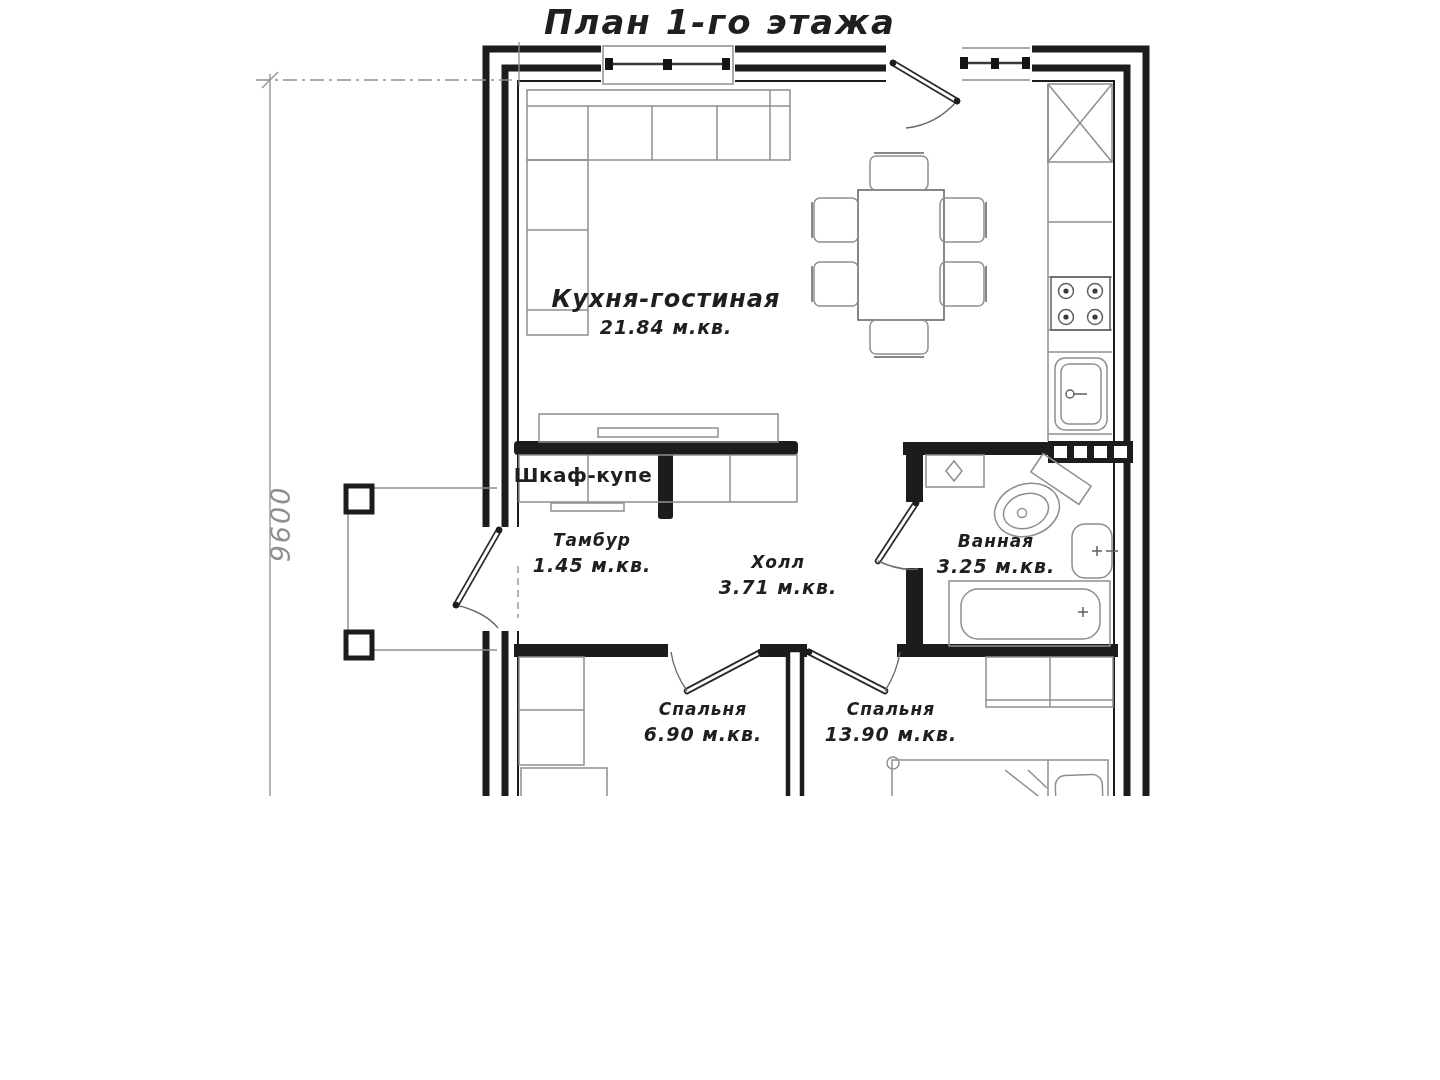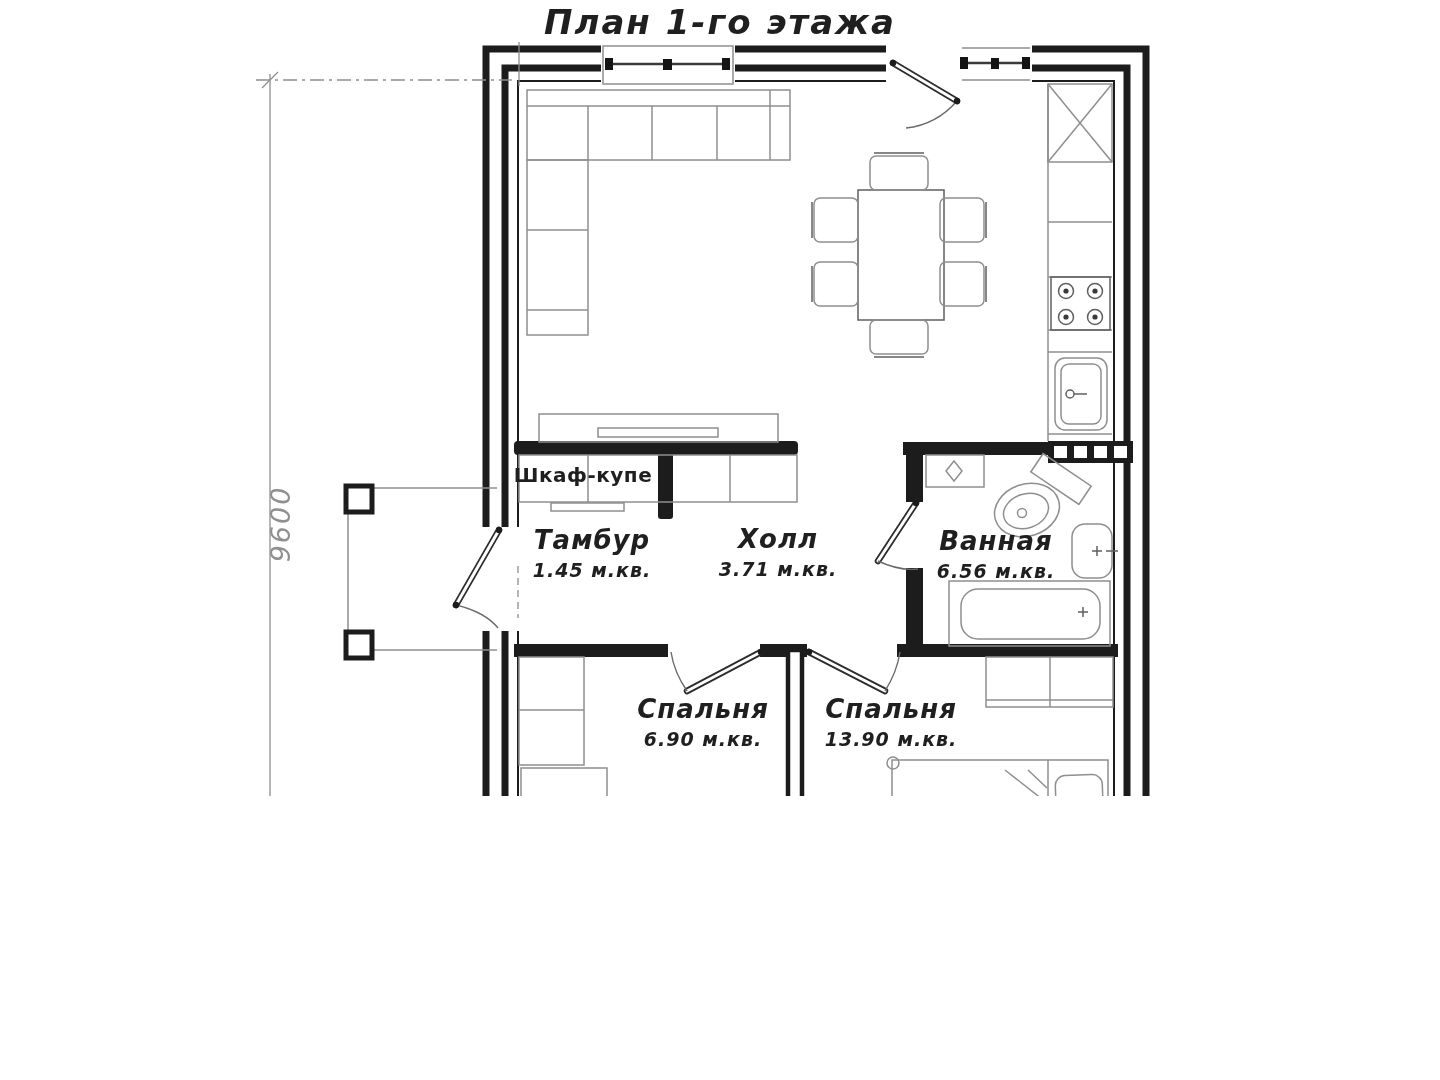--- a/index.html
+++ b/index.html
@@ -3,21 +3,21 @@
 <meta charset="utf-8">
 <style>
   html,body{margin:0;padding:0;background:#ffffff;}
   #stage{position:relative;width:1440px;height:796px;background:#fff;overflow:hidden;
          font-family:"DejaVu Sans", sans-serif;border-radius:27px;}
   svg{position:absolute;left:0;top:0;}
   .lbl{position:absolute;transform:translate(-50%,-50%);text-align:center;white-space:nowrap;
        color:var(--text,#1f1f1f);}
   .room .nm{font-size:24px;font-style:italic;font-weight:bold;letter-spacing:1px;line-height:1.1;}
   .room .ar{font-size:19px;font-style:italic;font-weight:bold;letter-spacing:1px;margin-top:4px;}
-  .room-sm .nm{font-size:26px;}
+  .room-sm .nm{font-size:17px;}
   #title{font-size:34px;font-style:italic;font-weight:600;letter-spacing:2px;}
   #wardrobe-lbl{font-size:20px;font-weight:bold;letter-spacing:.5px;}
   .dim{font-size:27px;font-style:italic;color:var(--dim,#8f8f8f);letter-spacing:2px;}
   #dim-v{transform:translate(-50%,-50%) rotate(-90deg);}
   
   .w{stroke:var(--wall,#1c1c1c);fill:none;}
   .wf{fill:var(--wall,#1c1c1c);stroke:none;}
   .f{stroke:var(--furn,#8f8f8f);fill:none;stroke-width:1.5;}
   .fd{stroke:#5f5f5f;fill:none;stroke-width:1.5;}
   .d{stroke:var(--dim,#8f8f8f);fill:none;stroke-width:1.3;}
@@ -280,34 +280,38 @@
     <line class="d" x1="518" y1="1008" x2="518" y2="1070"></line>
     <line class="d" x1="1120" y1="1008" x2="1120" y2="1070"></line>
     <line class="d" x1="508" y1="1058" x2="1130" y2="1058"></line>
     <line class="d" x1="510" y1="1066" x2="526" y2="1050" stroke-width="2.2"></line>
     <line class="d" x1="1112" y1="1066" x2="1128" y2="1050" stroke-width="2.2"></line>
   </g>
 </svg>
 
   <div id="title" class="lbl" style="left:720px;top:22px;">План 1-го этажа</div>
 
+  <div class="lbl room" style="left:666px;top:312px;">
+    <div class="nm">Кухня-гостиная</div>
+    <div class="ar">21.84 м.кв.</div>
+  </div>
 
   <div class="lbl room room-sm" style="left:592px;top:553px;">
     <div class="nm">Тамбур</div>
     <div class="ar">1.45 м.кв.</div>
   </div>
 
-  <div class="lbl room room-sm" style="left:778px;top:552px;">
+  <div class="lbl room room-sm" style="left:778px;top:575px;">
     <div class="nm">Холл</div>
     <div class="ar">3.71 м.кв.</div>
   </div>
 
   <div class="lbl room room-sm" style="left:996px;top:554px;">
     <div class="nm">Ванная</div>
-    <div class="ar">6.56 м.кв.</div>
+    <div class="ar">3.25 м.кв.</div>
   </div>
 
   <div class="lbl room room-sm" style="left:703px;top:722px;">
     <div class="nm">Спальня</div>
     <div class="ar">6.90 м.кв.</div>
   </div>
 
   <div class="lbl room room-sm" style="left:891px;top:722px;">
     <div class="nm">Спальня</div>
     <div class="ar">13.90 м.кв.</div>

